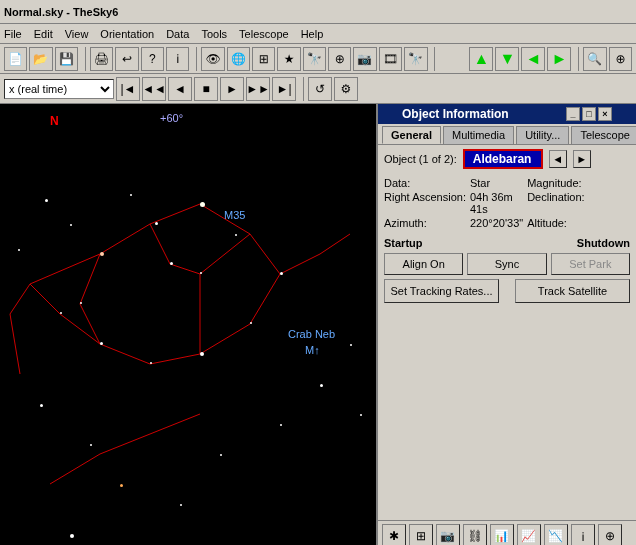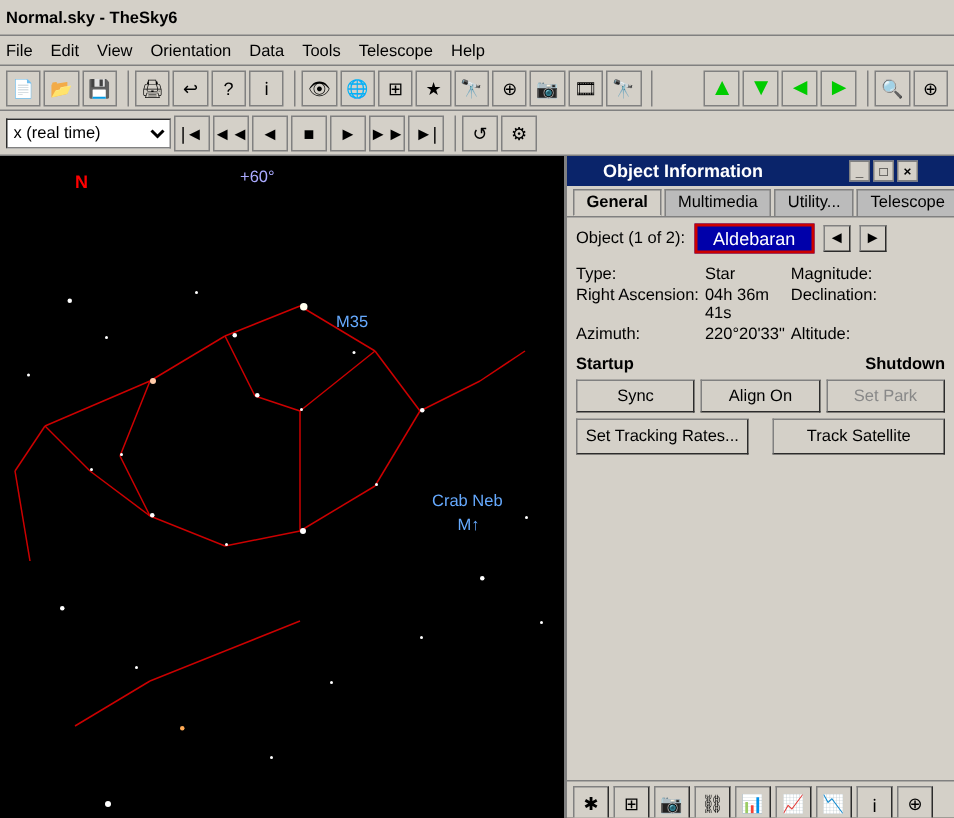--- a/index.html
+++ b/index.html
@@ -171,23 +171,23 @@
       padding: 4px 6px;
       gap: 6px;
       font-size: 11px;
     }
     #obj-name-box {
       background: #0000aa;
       color: white;
       border: 2px solid #cc0000;
       padding: 1px 8px;
       font-size: 12px;
-      font-weight: normal;
+      font-weight: bold;
       min-width: 80px;
-      text-align: center;
+      text-align: left;
     }
     .obj-nav-btn {
       width: 18px; height: 18px;
       background: #d4d0c8;
       border: 1px outset #808080;
       font-size: 11px;
       cursor: pointer;
       display: flex; align-items: center; justify-content: center;
     }
 
@@ -454,21 +454,21 @@
     </div>
 
     <div id="obj-selector">
       <span>Object (1 of 2):</span>
       <div id="obj-name-box">Aldebaran</div>
       <div class="obj-nav-btn">◄</div>
       <div class="obj-nav-btn">►</div>
     </div>
 
     <div id="obj-info">
-      <span class="info-label">Type:</span>
+      <span class="info-label">Data:</span>
       <span class="info-value">Star</span>
       <span class="info-label">Magnitude:</span>
       <span class="info-value"></span>
 
       <span class="info-label">Right Ascension:</span>
       <span class="info-value">04h 36m 41s</span>
       <span class="info-label">Declination:</span>
       <span class="info-value"></span>
 
       <span class="info-label">Azimuth:</span>
@@ -476,22 +476,22 @@
       <span class="info-label">Altitude:</span>
       <span class="info-value"></span>
     </div>
 
     <div id="startup-section">
       <div id="startup-row">
         <span class="section-label">Startup</span>
         <span class="section-label">Shutdown</span>
       </div>
       <div id="button-row">
+        <button class="action-btn">Align On</button>
         <button class="action-btn">Sync</button>
-        <button class="action-btn">Align On</button>
         <button class="action-btn disabled">Set Park</button>
       </div>
       <div id="tracking-row">
         <button class="track-btn">Set Tracking Rates...</button>
         <button class="track-btn">Track Satellite</button>
       </div>
     </div>
 
     <div id="panel-bottom">
       <div class="panel-btn">✱</div>

